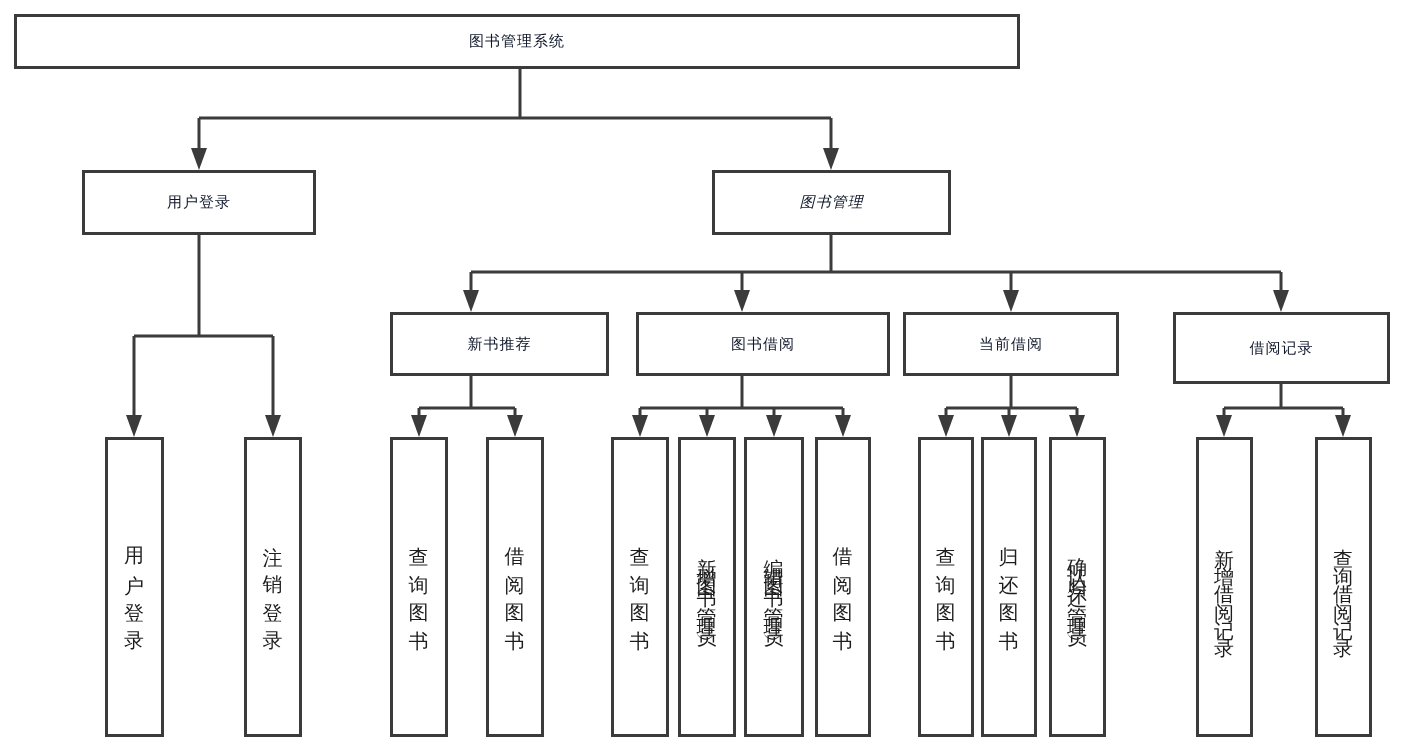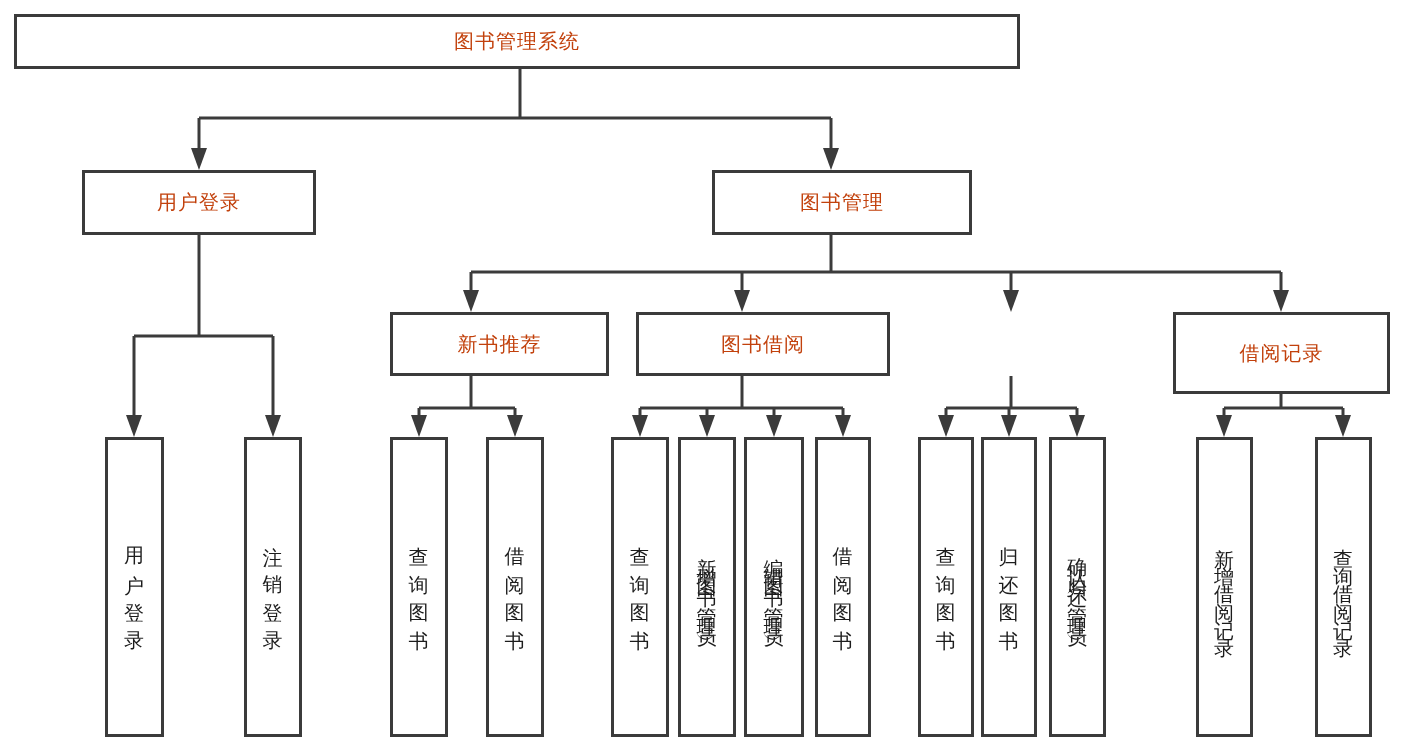--- a/index.html
+++ b/index.html
@@ -19,22 +19,22 @@
   .box {
     position: absolute;
     box-sizing: border-box;
     background: #ffffff;
     border: 3px solid #3b3b3b;
     display: flex;
     align-items: center;
     justify-content: center;
   }
   .h-label {
-    font-size: 20px;
-    color: #c2410c;
+    font-size: 15px;
+    color: #0f172a;
     letter-spacing: 1px;
     white-space: nowrap;
   }
   .v-label {
     writing-mode: vertical-rl;
     text-orientation: mixed;
     font-size: 20px;
     color: #1c1c1c;
     line-height: 1.0;
   }
@@ -125,31 +125,34 @@
     </g>
   </svg>
 
   <div class="box" style="left:14px; top:14px; width:1006px; height:55px;">
     <span class="h-label">图书管理系统</span>
   </div>
 
   <div class="box" style="left:82px; top:170px; width:234px; height:65px;">
     <span class="h-label">用户登录</span>
   </div>
-  <div class="box" style="left:712px; top:170px; width:260px; height:65px;">
+  <div class="box" style="left:712px; top:170px; width:239px; height:65px;font-style:italic;">
     <span class="h-label">图书管理</span>
   </div>
 
   <div class="box" style="left:362px; top:312px; width:219px; height:64px;margin-left:28px;">
     <span class="h-label">新书推荐</span>
   </div>
   <div class="box" style="left:636px; top:312px; width:254px; height:64px;">
     <span class="h-label">图书借阅</span>
   </div>
-  <div class="box" style="left:1173px; top:312px; width:217px; height:82px;">
+  <div class="box" style="left:903px; top:312px; width:216px; height:64px;">
+    <span class="h-label">当前借阅</span>
+  </div>
+  <div class="box" style="left:1173px; top:312px; width:217px; height:72px;">
     <span class="h-label">借阅记录</span>
   </div>
 
   <div class="box" style="left:105px; top:437px; width:59px; height:300px;">
     <span class="v-label" style="letter-spacing: 28px;">用户登录</span>
   </div>
   <div class="box" style="left:244px; top:437px; width:58px; height:300px;">
     <span class="v-label" style="letter-spacing: 28px;">注销登录</span>
   </div>
 

